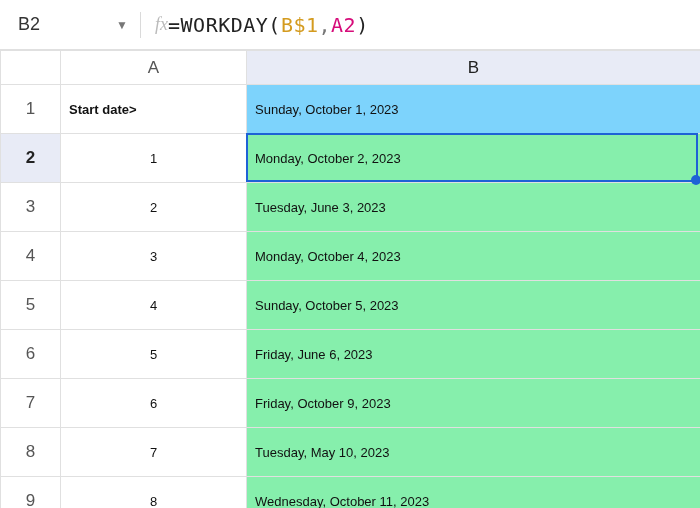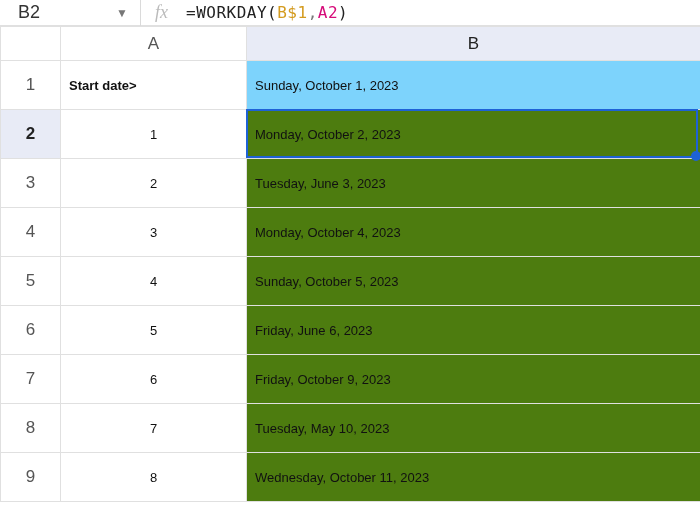--- a/index.html
+++ b/index.html
@@ -6,21 +6,21 @@
     body {
       font-family: Arial, sans-serif;
       background: #fff;
       width: 700px;
       height: 508px;
       overflow: hidden;
     }
     .formula-bar {
       display: flex;
       align-items: center;
-      height: 26px;
+      height: 50px;
       border-bottom: 1px solid #e0e0e0;
       padding-left: 10px;
     }
     .name-box {
       display: flex;
       align-items: center;
       width: 130px;
       font-size: 18px;
       color: #333;
       padding-left: 8px;
@@ -35,24 +35,23 @@
       width: 1px;
       height: 26px;
       background: #dadada;
       margin: 0 14px 0 0;
     }
     .fx-label {
       font-style: italic;
       color: #bbb;
       font-size: 18px;
       font-family: "Times New Roman", serif;
-      margin-right: 18px;
     }
     .formula-text {
-      font-size: 16px;
+      font-size: 20px;
       color: #222;
       font-family: "Consolas", "Monaco", monospace;
       letter-spacing: 0.5px;
     }
     .fn-name { color: #222; }
     .arg1 { color: #d49b1f; }
     .comma { color: #777; }
     .arg2 { color: #d60c7a; }
     .paren { color: #222; }
 
@@ -84,21 +83,21 @@
       font-weight: normal;
       font-size: 17px;
       text-align: center;
       min-width: 60px;
     }
     th.rownum.row-selected { background: #e8ebf6; color: #222; font-weight: bold; }
     td { padding-left: 8px; color: #111; }
     td.centered { text-align: center; padding-left: 0; }
     td.label-bold { font-weight: bold; }
     td.bg-yellow { background: #7dd3fc; }
-    td.bg-cyan { background: #4d7c0f; }
+    td.bg-cyan { background: #86efac; }
 
     .selection-box {
       position: absolute;
       border: 2px solid #1e62d6;
       pointer-events: none;
       left: 246px;
       top: 83px;
       width: 452px;
       height: 49px;
     }

